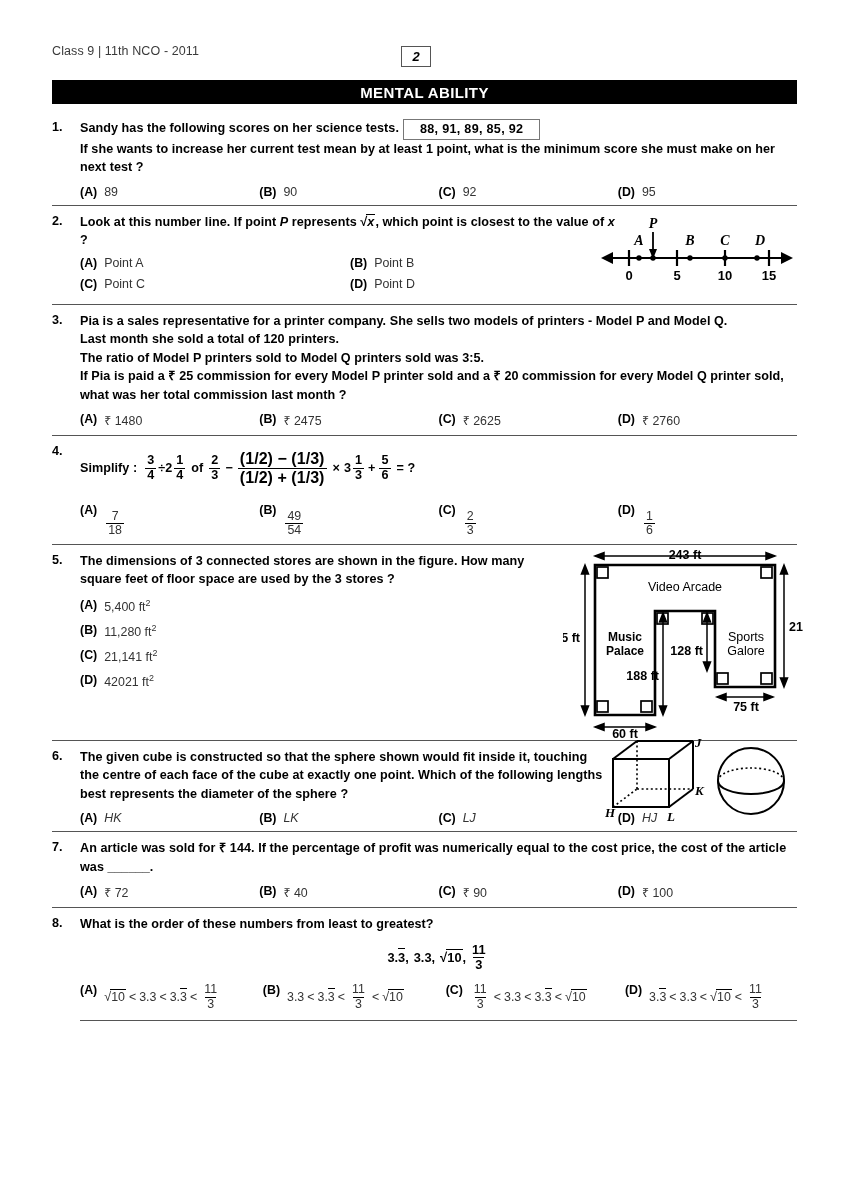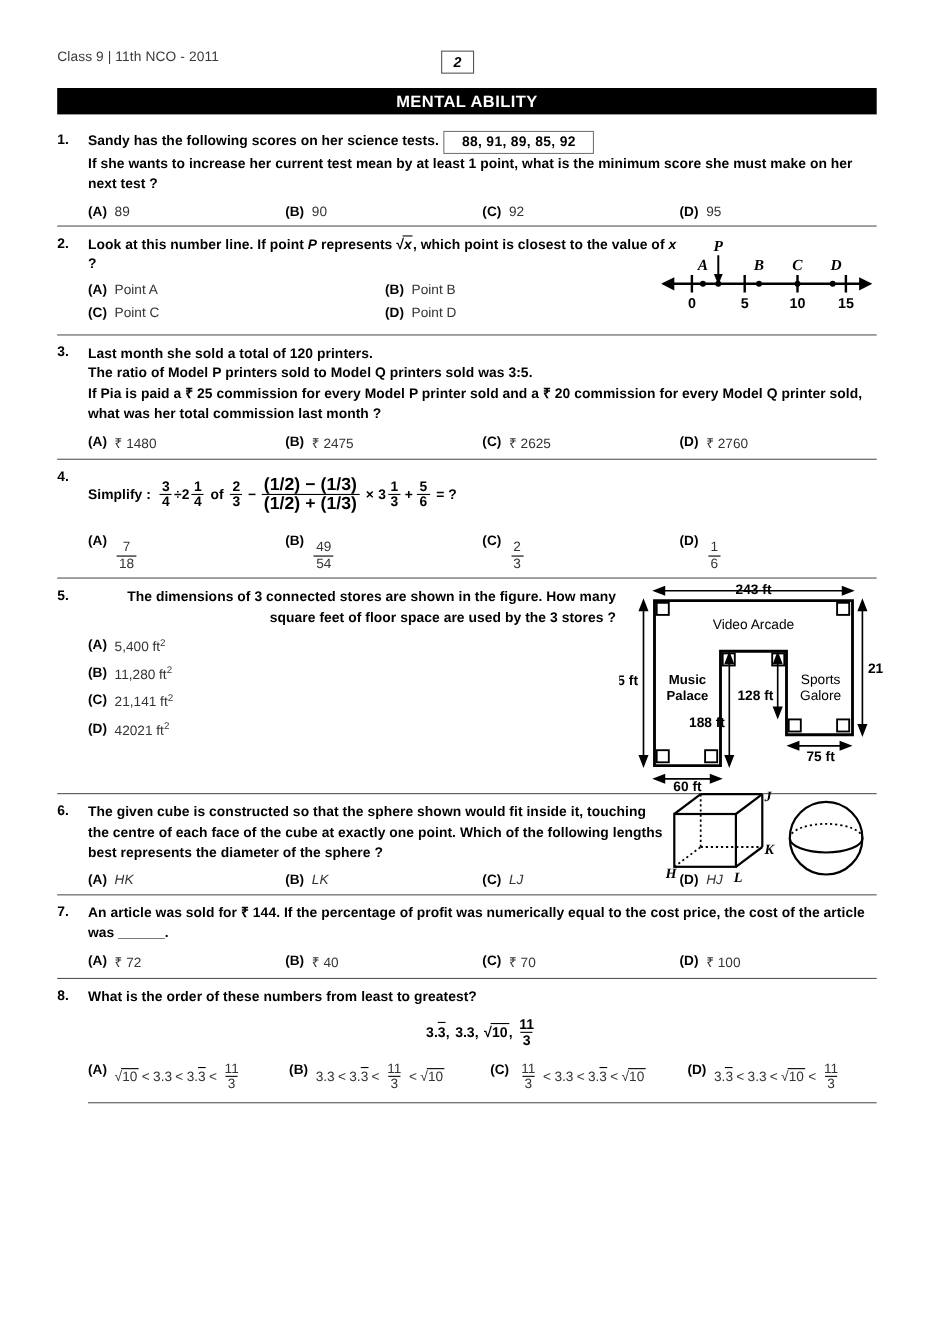--- a/index.html
+++ b/index.html
@@ -221,20 +221,21 @@
           <text x="172" y="66" font-family="Liberation Sans, sans-serif" font-size="13" font-weight="bold" text-anchor="middle">15</text>
         </svg>
       </div>
     </div>
 
     <div class="q q-rule">
       <div class="q-head">
         <div class="q-num">3.</div>
         <div class="q-body">
           <div class="q-text">
+            <div>Pia is a sales representative for a printer company. She sells two models of printers - Model P and Model Q.</div>
             <div>Last month she sold a total of 120 printers.</div>
             <div>The ratio of Model P printers sold to Model Q printers sold was 3:5.</div>
             <div>If Pia is paid a ₹ 25 commission for every Model P printer sold and a ₹ 20 commission for every Model Q printer sold, what was her total commission last month ?</div>
           </div>
           <div class="opts cols4">
             <div class="opt">
               <span class="lbl">(A)</span>
               <span class="val">₹ 1480</span>
             </div>
             <div class="opt">
@@ -327,21 +328,21 @@
                   </span></span>
             </div>
           </div>
         </div>
       </div>
     </div>
 
     <div class="q q-rule" style="position:relative; min-height:196px;">
       <div class="q-head">
         <div class="q-num">5.</div>
-        <div class="q-body" style="max-width:500px;text-align:right;">
+        <div class="q-body" style="max-width:500px;">
           <div class="q-text" style="max-width:480px;">The dimensions of 3 connected stores are shown in the figure. How many square feet of floor space are used by the 3 stores ?</div>
           <div class="opts opt-rows" style="display:block; margin-top:9px;">
             <div class="opt">
               <span class="lbl">(A)</span>
               <span class="val"><span>5,400 ft</span><span class="sup">2</span></span>
             </div>
             <div class="opt">
               <span class="lbl">(B)</span>
               <span class="val"><span>11,280 ft</span><span class="sup">2</span></span>
             </div>
@@ -495,21 +496,21 @@
             <div class="opt">
               <span class="lbl">(A)</span>
               <span class="val">₹ 72</span>
             </div>
             <div class="opt">
               <span class="lbl">(B)</span>
               <span class="val">₹ 40</span>
             </div>
             <div class="opt">
               <span class="lbl">(C)</span>
-              <span class="val">₹ 70</span>
+              <span class="val">₹ 90</span>
             </div>
             <div class="opt">
               <span class="lbl">(D)</span>
               <span class="val">₹ 100</span>
             </div>
           </div>
         </div>
       </div>
     </div>
 

